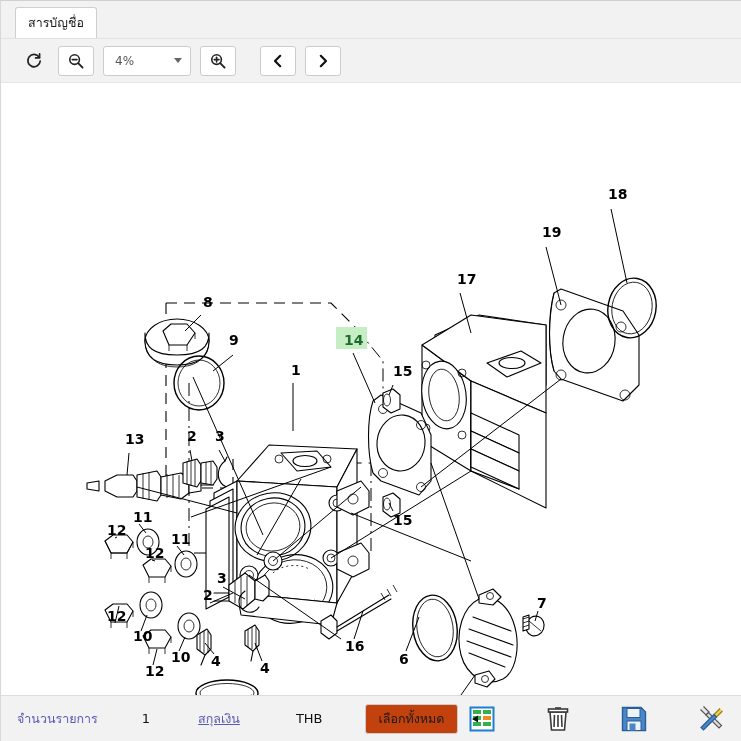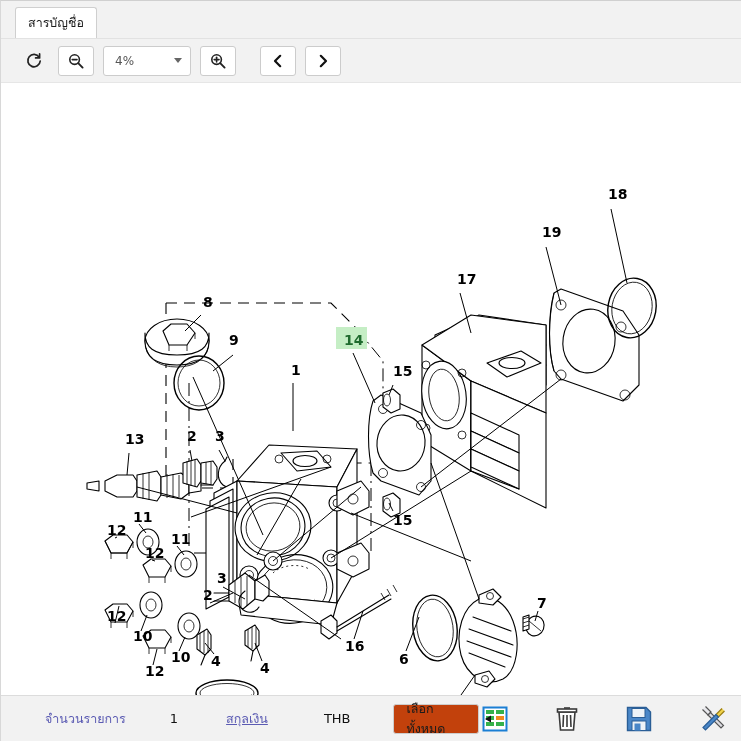--- a/index.html
+++ b/index.html
@@ -539,21 +539,21 @@
         <text class="num" x="264" y="662">8</text>
         <text class="num" x="344" y="568">16</text>
         <text class="num" x="398" y="581">6</text>
         <text class="num" x="454" y="625">5</text>
         <text class="num" x="536" y="525">7</text>
       </g>
     </svg>
   </div>
 
   <div class="footer">
-    <span class="f-label" style="margin-right:44px;margin-left:28px;">จำนวนรายการ</span>
+    <span class="f-label" style="margin-right:44px;">จำนวนรายการ</span>
     <span class="f-value" style="margin-right:48px;">1</span>
     <span class="f-label" style="margin-right:56px;text-decoration:underline;">สกุลเงิน</span>
     <span class="f-value" style="margin-right:42px;">THB</span>
 
     <div class="f-btn">
       <span>เลือกทั้งหมด</span>
     </div>
 
     <div style="flex:1"></div>
 

